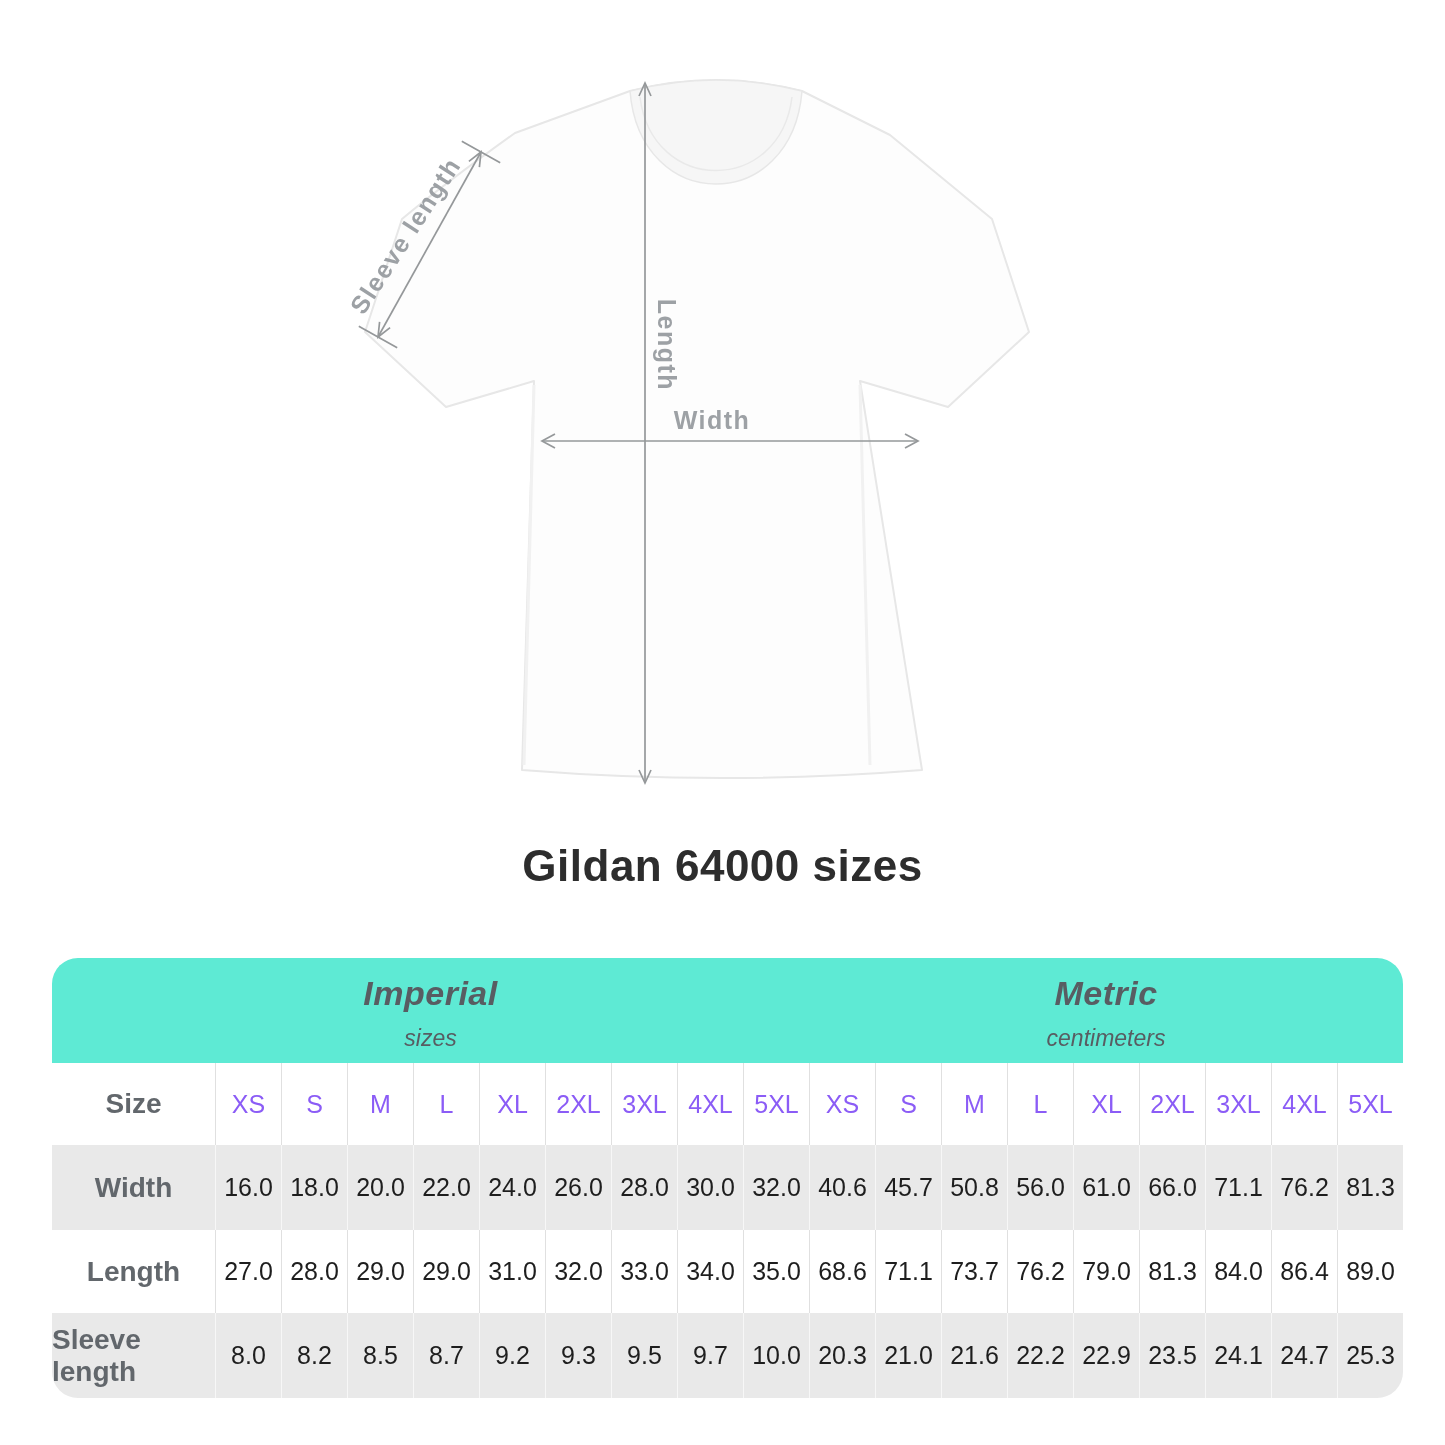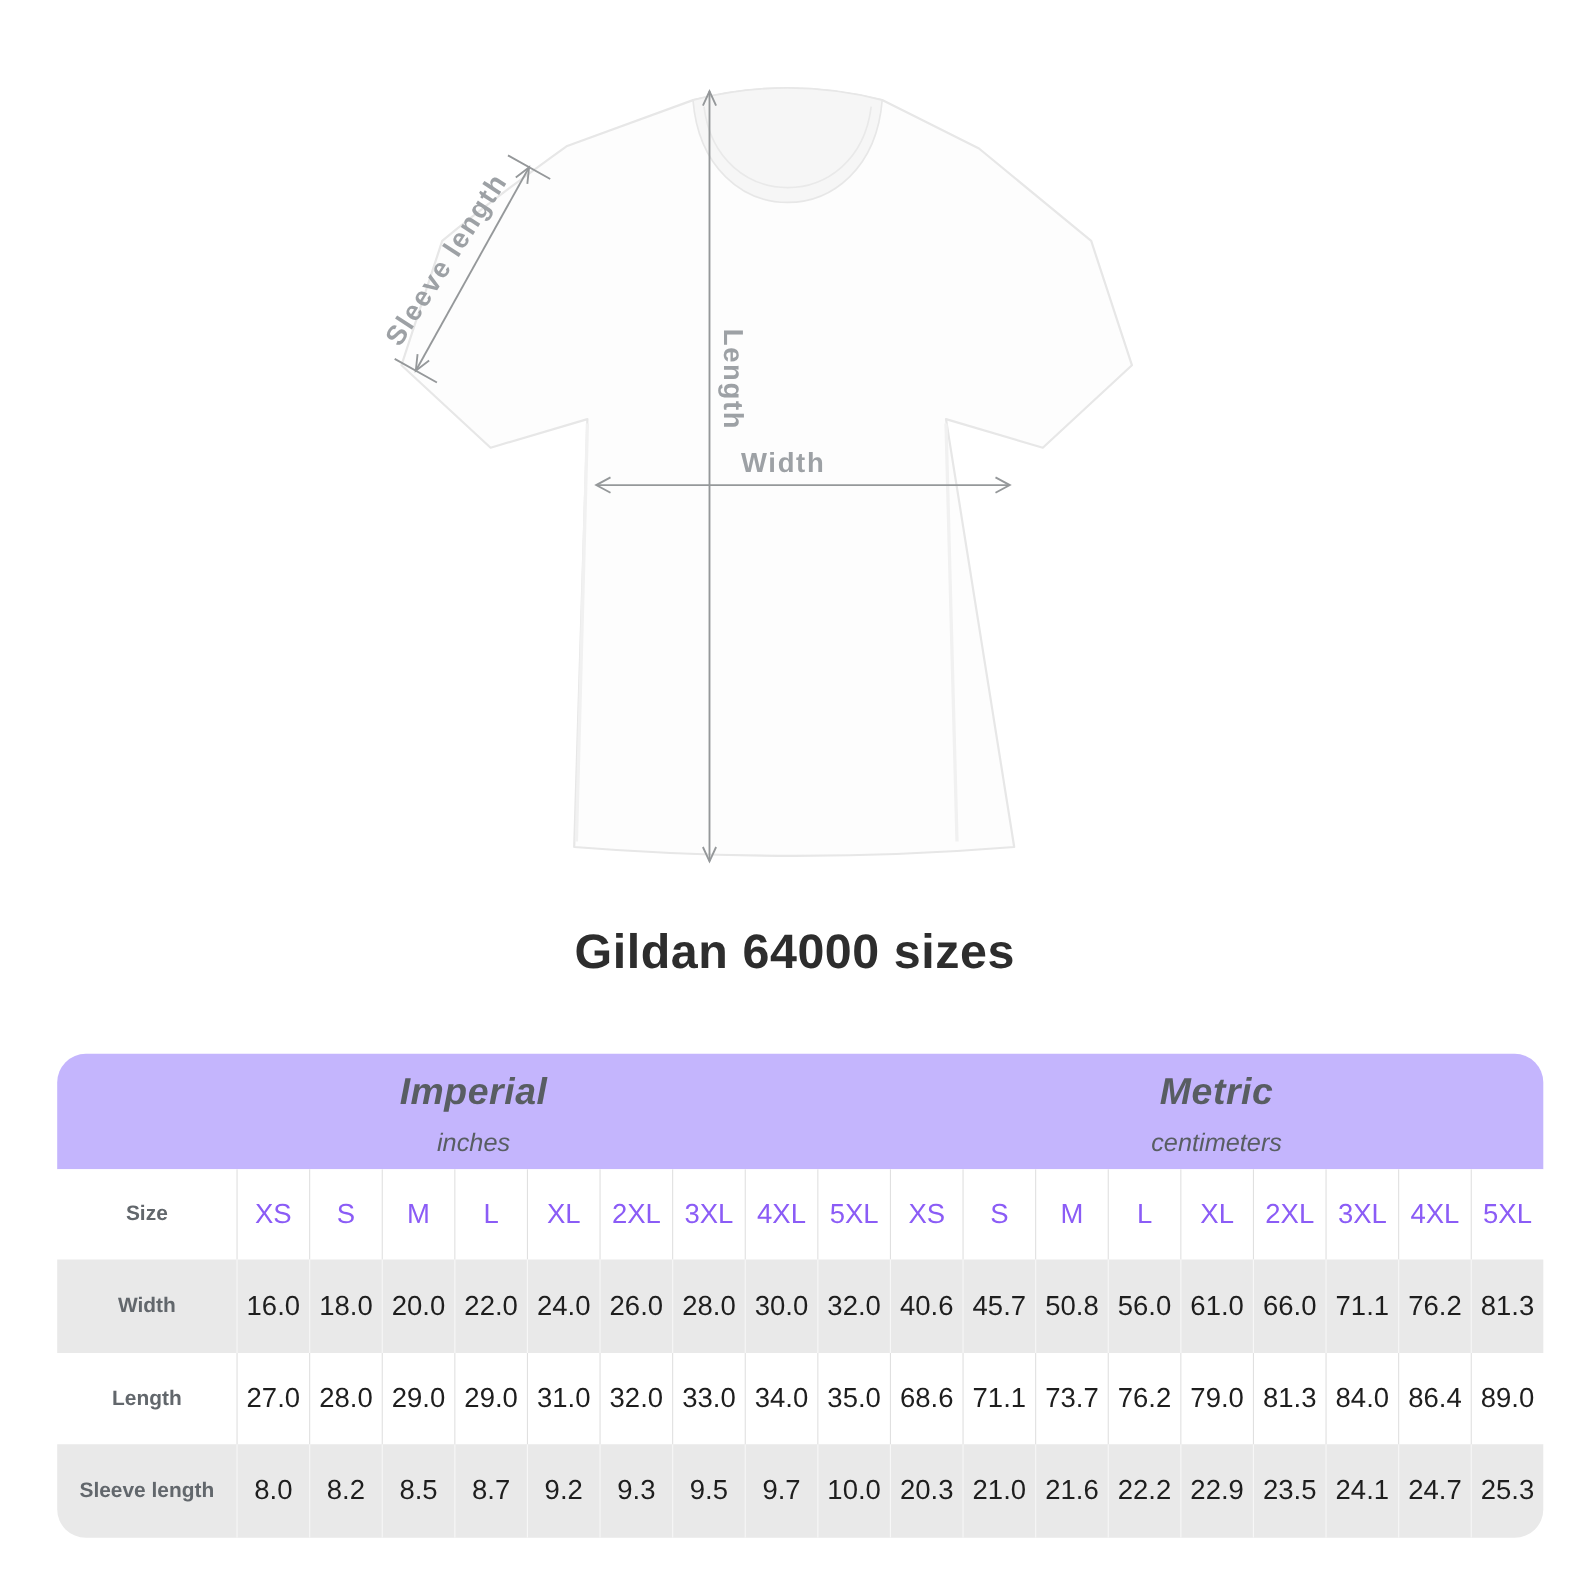--- a/index.html
+++ b/index.html
@@ -35,21 +35,21 @@
     text-align: center;
     font-size: 23px; font-style: italic; color: #474747;
   }
 
   
   .size-table {
     position: absolute; left: 52px; top: 958px;
     width: 1351px;
   }
   .thead {
-    height: 105px; background: #c4b5fd;
+    height: 105px; background: #5eead4;
     border-radius: 26px 26px 0 0;
     display: flex;
   }
   .th-half {
     display: flex; flex-direction: column;
     align-items: center; justify-content: center;
     padding-top: 4px;
   }
   .th-left  { width: 757px; }
   .th-right { width: 594px; }
@@ -62,21 +62,21 @@
     font-size: 23px; font-style: italic; color: #585d62;
   }
 
   .trow {
     display: grid;
     grid-template-columns: 163px repeat(18, 1fr);
   }
   .tcells { display: contents; }
   .tlabel {
     display: flex; align-items: center; justify-content: center;
-    font-weight: bold; font-size: 19px; color: #62676c;
+    font-weight: bold; font-size: 28px; color: #62676c;
   }
   .tcell {
     display: flex; align-items: center; justify-content: center;
     font-size: 25px; color: #1e1e1e;
     border-left: 1px solid var(--sep, #e0e0e0);
   }
   .row-size   { height: 82px; background: #ffffff; --sep: #e0e0e0; }
   .row-size .tcell { font-weight: normal; color: #8b5cf6; }
   .row-width  { height: 85px; background: #e9e9e9; --sep: #f7f7f7; }
   .row-length { height: 83px; background: #ffffff; --sep: #e0e0e0; }
@@ -137,21 +137,21 @@
     </svg>
   </div>
 
   <div class="title">Gildan 64000 sizes</div>
 
   <div class="size-table">
 
     <div class="thead">
       <div class="th-half th-left">
         <div class="th-name">Imperial</div>
-        <div class="th-unit">inches</div>
+        <div class="th-unit">sizes</div>
       </div>
       <div class="th-half th-right">
         <div class="th-name">Metric</div>
         <div class="th-unit">centimeters</div>
       </div>
     </div>
 
     <div class="trow row-size">
       <div class="tlabel">Size</div>
       <div class="tcells"><span class="tcell">XS</span><span class="tcell">S</span><span class="tcell">M</span><span class="tcell">L</span><span class="tcell">XL</span><span class="tcell">2XL</span><span class="tcell">3XL</span><span class="tcell">4XL</span><span class="tcell">5XL</span><span class="tcell">XS</span><span class="tcell">S</span><span class="tcell">M</span><span class="tcell">L</span><span class="tcell">XL</span><span class="tcell">2XL</span><span class="tcell">3XL</span><span class="tcell">4XL</span><span class="tcell">5XL</span></div>

